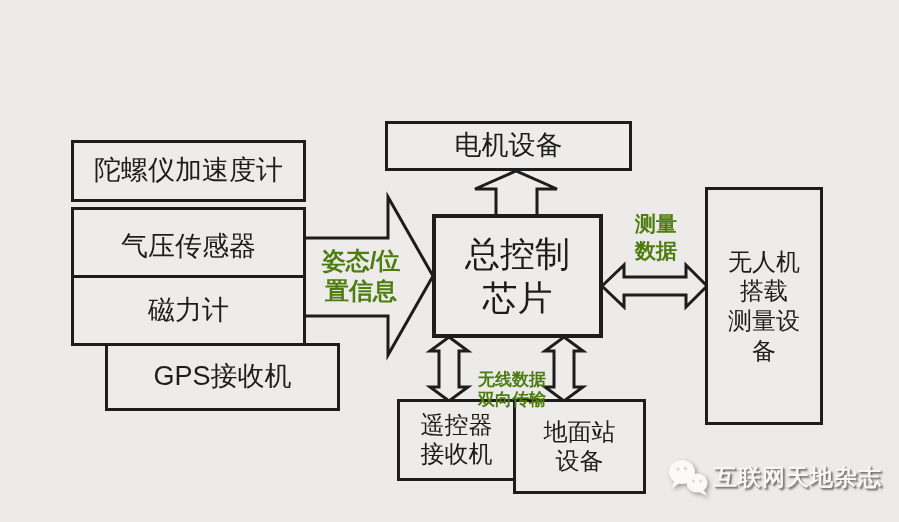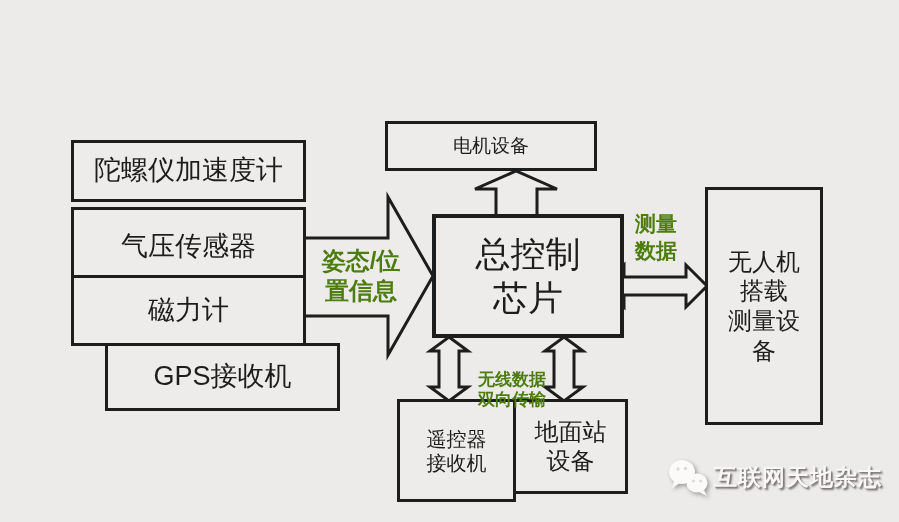--- a/index.html
+++ b/index.html
@@ -30,27 +30,27 @@
     background: #EDECEA;
     display: flex;
     flex-direction: column;
     align-items: center;
     justify-content: center;
     text-align: center;
     font-weight: 500;
     line-height: 1.25;
   }
   .sensor-box { left: 71px; width: 235px; font-size: 27px; }
-  .motor-box  { left: 385px; top: 121px; width: 212px; height: 50px; font-size: 19px; }
-  .chip-box   { left: 432px; top: 214px; width: 192px; height: 124px;
+  .motor-box  { left: 385px; top: 121px; width: 247px; height: 50px; font-size: 27px; }
+  .chip-box   { left: 432px; top: 214px; width: 171px; height: 124px;
                 font-size: 35px; line-height: 1.25; border-width: 4px; }
   .uav-box    { left: 705px; top: 187px; width: 118px; height: 238px;
                 font-size: 24px; line-height: 1.23; }
-  .rc-box     { left: 397px; top: 399px; width: 119px; height: 103px; font-size: 20px; line-height: 1.2; }
-  .gs-box     { left: 513px; top: 399px; width: 115px; height: 95px; font-size: 24px; line-height: 1.2; }
+  .rc-box     { left: 397px; top: 399px; width: 119px; height: 82px; font-size: 24px; line-height: 1.2; }
+  .gs-box     { left: 513px; top: 399px; width: 133px; height: 95px; font-size: 24px; line-height: 1.2; }
   .flow-label {
     position: absolute;
     text-align: center;
     font-weight: 700;
     color: #4d7c0f;
   }
   .attitude-label { left: 304px; top: 246px; width: 114px; font-size: 24px; line-height: 30px; }
   .measure-label  { left: 613px; top: 210px; width: 86px;  font-size: 21px; line-height: 27px; }
   .wireless-label { left: 464px; top: 350px; width: 96px;  font-size: 17px; line-height: 20px; margin-top: 20px; }
   .watermark {

